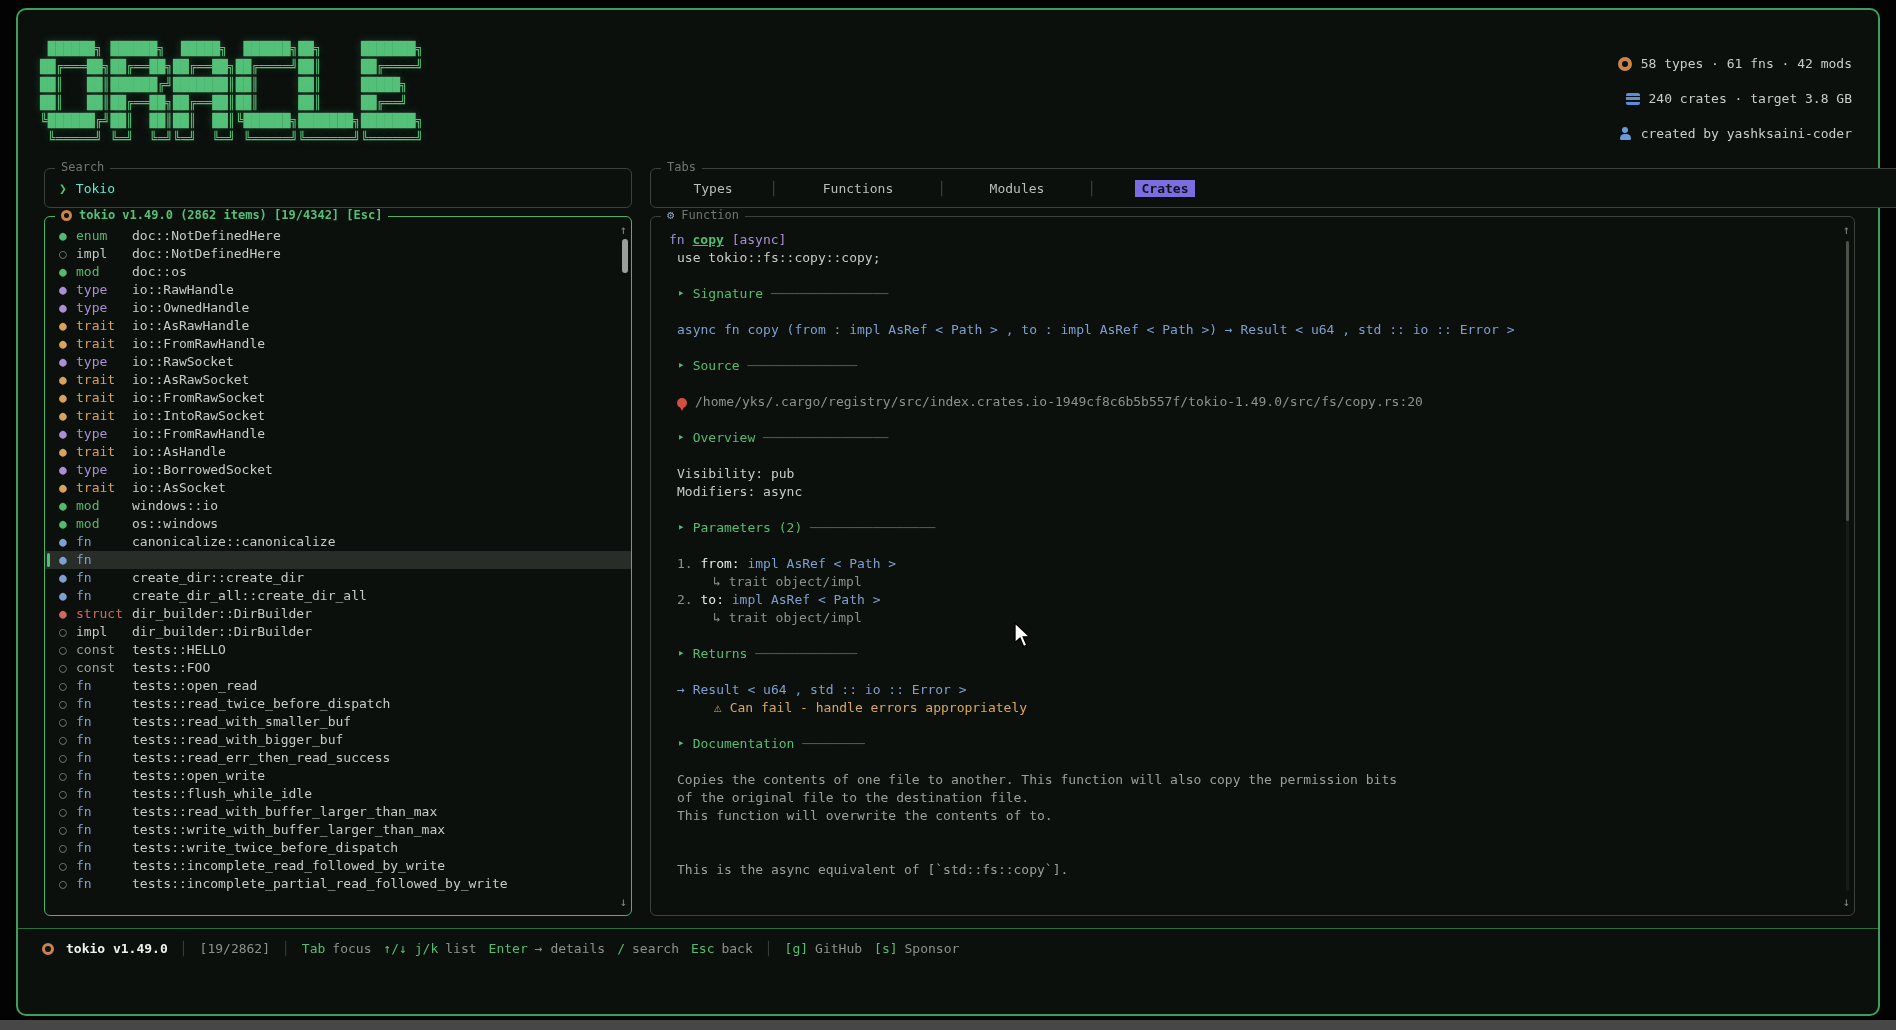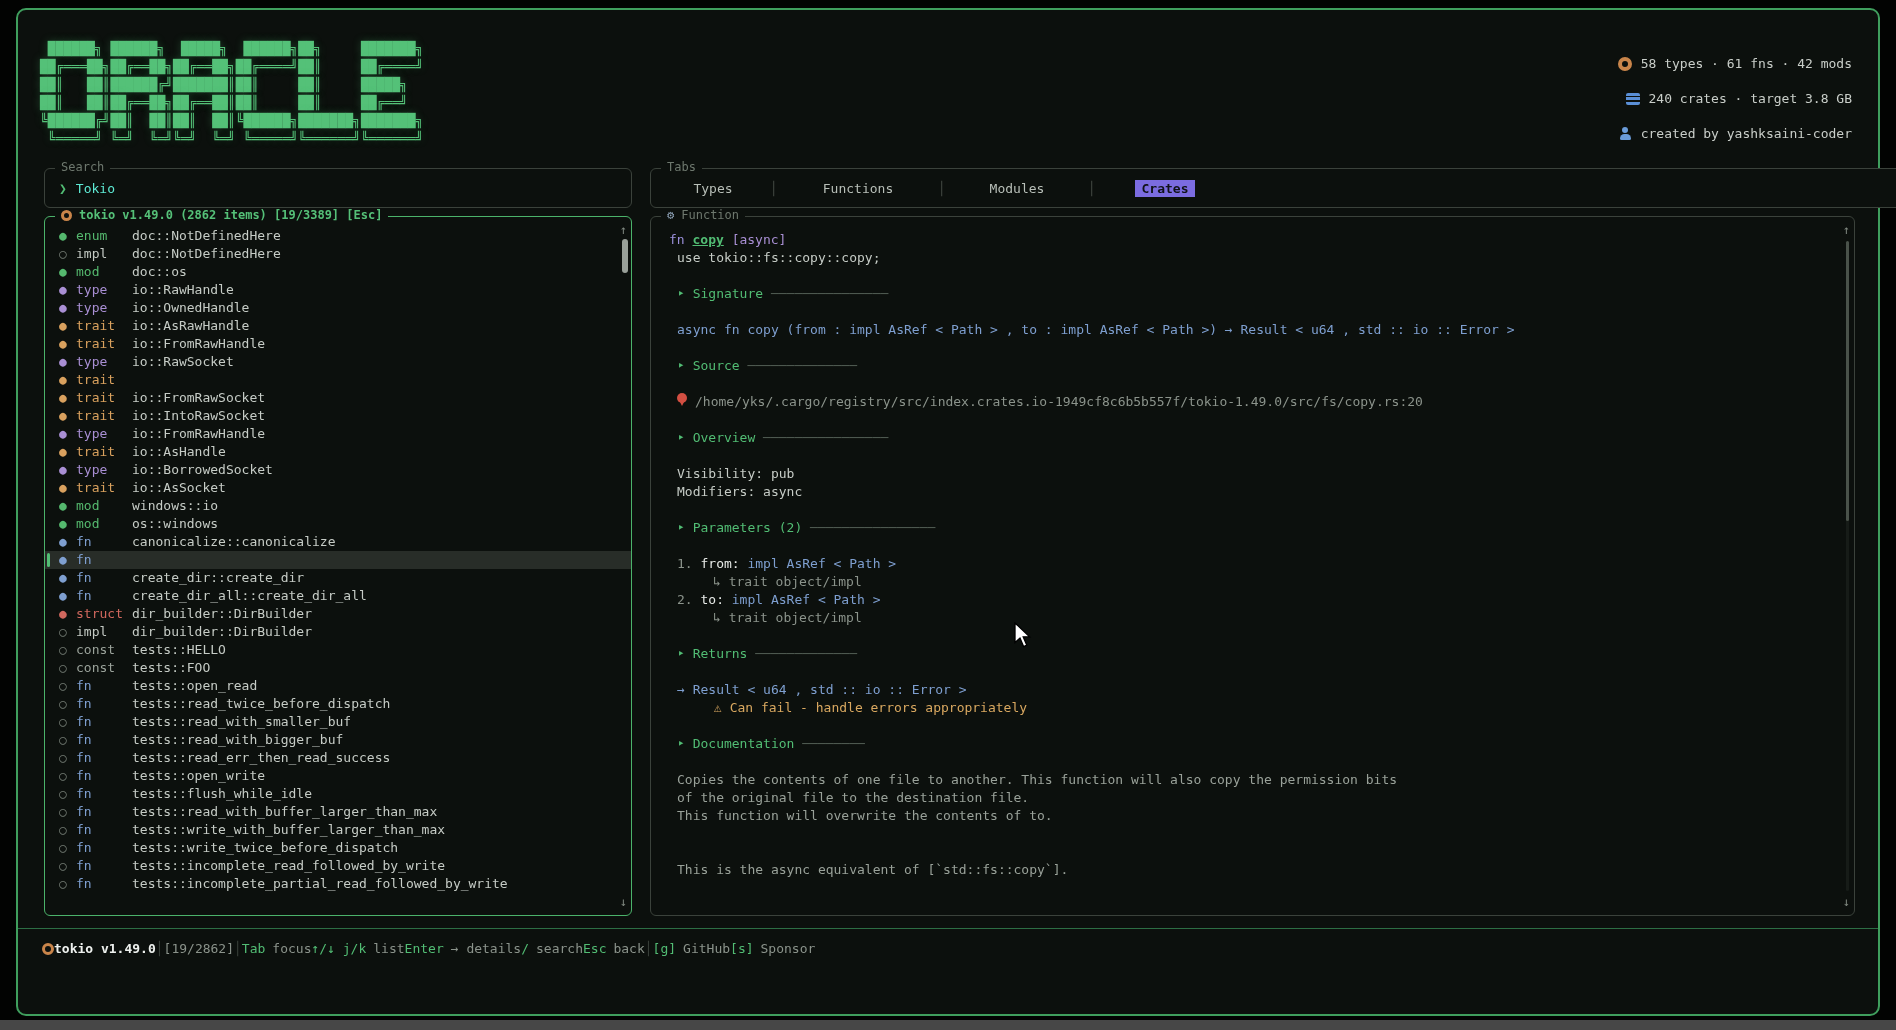--- a/index.html
+++ b/index.html
@@ -84,27 +84,27 @@
   .badge{color:var(--purple)}
   .sec{margin:18px 0 18px 8px;white-space:pre}
   .sec-label{color:var(--accent)}
   .rule{color:#4d584f}
   .blue{color:var(--blue)}
   .dim{color:var(--dim)}
   .docs{color:#99a199}
   .note{margin-left:44px;color:var(--dim)}
   .warn{margin-left:45px;color:var(--warning)}
   .pidx{color:var(--dim)} .pname{color:#e8ebe8} .ptype{color:var(--blue)}
-  .srcline{display:flex;align-items:flex-start}
+  .srcline{display:flex;align-items:flex-end}
   .foot{margin-top:36px}
 
   
   .footer{position:absolute;left:0;right:0;top:918px;bottom:0;border-top:1px solid #2c6e44;
           padding:12px 24px;border-radius:0 0 8px 8px}
-  .status{display:flex;align-items:center;white-space:nowrap}
+  .status{display:flex;align-items:center;gap:12px;white-space:nowrap}
   .s-crate{color:var(--white);font-weight:bold}
   .s-dim{color:var(--dim)} .s-key{color:var(--accent)} .s-sep{color:#39413a}
   .pair{display:inline-flex;gap:7px;align-items:center}
 
   .dock{position:absolute;left:0;right:0;bottom:0;height:10px;background:#474747}
   .cursor{position:absolute;left:1014px;top:622px;z-index:50}
 </style>
 </head>
 <body>
 
@@ -149,21 +149,21 @@
       <span class="tab-sep">│</span>
       <div class="tab tab-modules"><span class="tab-text">Modules</span></div>
       <span class="tab-sep">│</span>
       <div class="tab tab-crates active"><span class="tab-text">Crates</span></div>
     </div>
   </div>
 
   <div class="panel list-panel">
     <span class="ptitle">
       <span class="donut-ic" style="width:11px;height:11px;border-width:3px"></span>
-      <span>tokio v1.49.0 (2862 items) [19/3389] [Esc]</span>
+      <span>tokio v1.49.0 (2862 items) [19/4342] [Esc]</span>
     </span>
     <div class="list-body">
 
     <div class="row k-enum pub">
           <span class="bullet">●</span>
           <span class="kind">enum</span>
           <span class="name">doc::NotDefinedHere</span>
         </div>
         <div class="row k-impl">
           <span class="bullet">○</span>
@@ -196,20 +196,21 @@
           <span class="name">io::FromRawHandle</span>
         </div>
         <div class="row k-type pub">
           <span class="bullet">●</span>
           <span class="kind">type</span>
           <span class="name">io::RawSocket</span>
         </div>
         <div class="row k-trait pub">
           <span class="bullet">●</span>
           <span class="kind">trait</span>
+          <span class="name">io::AsRawSocket</span>
         </div>
         <div class="row k-trait pub">
           <span class="bullet">●</span>
           <span class="kind">trait</span>
           <span class="name">io::FromRawSocket</span>
         </div>
         <div class="row k-trait pub">
           <span class="bullet">●</span>
           <span class="kind">trait</span>
           <span class="name">io::IntoRawSocket</span>

